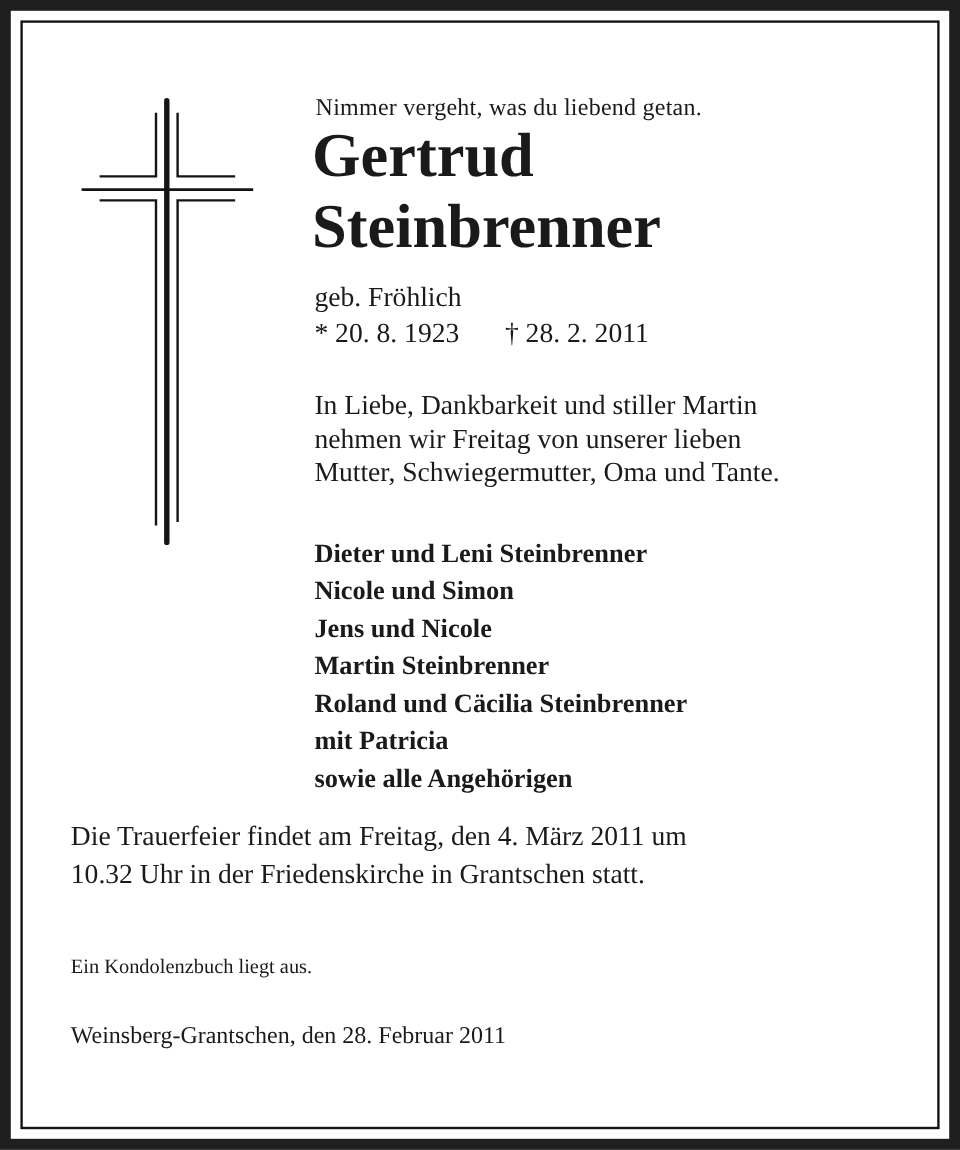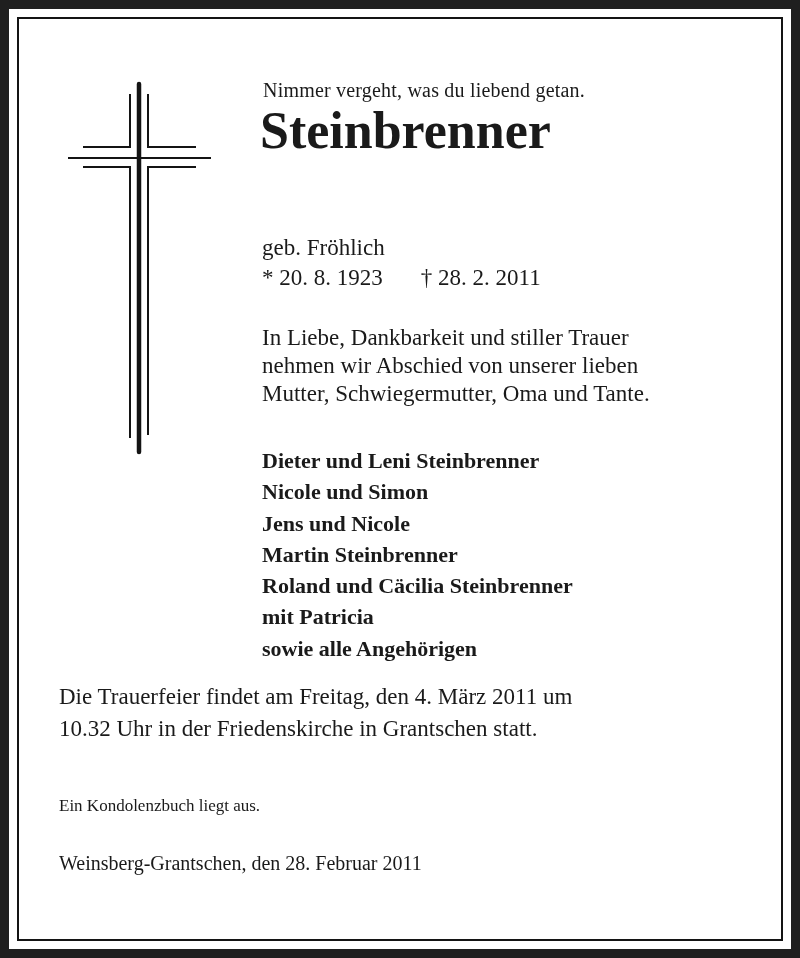--- a/index.html
+++ b/index.html
@@ -123,33 +123,34 @@
   <path d="M98 24 L98 77 L146 77" fill="none" stroke="#141414" stroke-width="2"></path>
 
   <path d="M33 97 L80 97 L80 368" fill="none" stroke="#141414" stroke-width="2"></path>
 
   <path d="M146 97 L98 97 L98 365" fill="none" stroke="#141414" stroke-width="2"></path>
 </svg>
 
 <div class="motto">Nimmer vergeht, was du liebend getan.</div>
 
 <div class="name">
+  <div>Gertrud</div>
   <div>Steinbrenner</div>
 </div>
 
 <div class="born">
   <div>geb. Fröhlich</div>
   <div class="dates">
     <span>* 20. 8. 1923</span><span class="death">† 28. 2. 2011</span>
   </div>
 </div>
 
 <div class="p-text">
-  <div>In Liebe, Dankbarkeit und stiller Trauer</div>
-  <div>nehmen wir Abschied von unserer lieben</div>
+  <div>In Liebe, Dankbarkeit und stiller Martin</div>
+  <div>nehmen wir Freitag von unserer lieben</div>
   <div>Mutter, Schwiegermutter, Oma und Tante.</div>
 </div>
 
 <div class="family">
   <div>Dieter und Leni Steinbrenner</div>
   <div>Nicole und Simon</div>
   <div>Jens und Nicole</div>
   <div>Martin Steinbrenner</div>
   <div>Roland und Cäcilia Steinbrenner</div>
   <div>mit Patricia</div>

